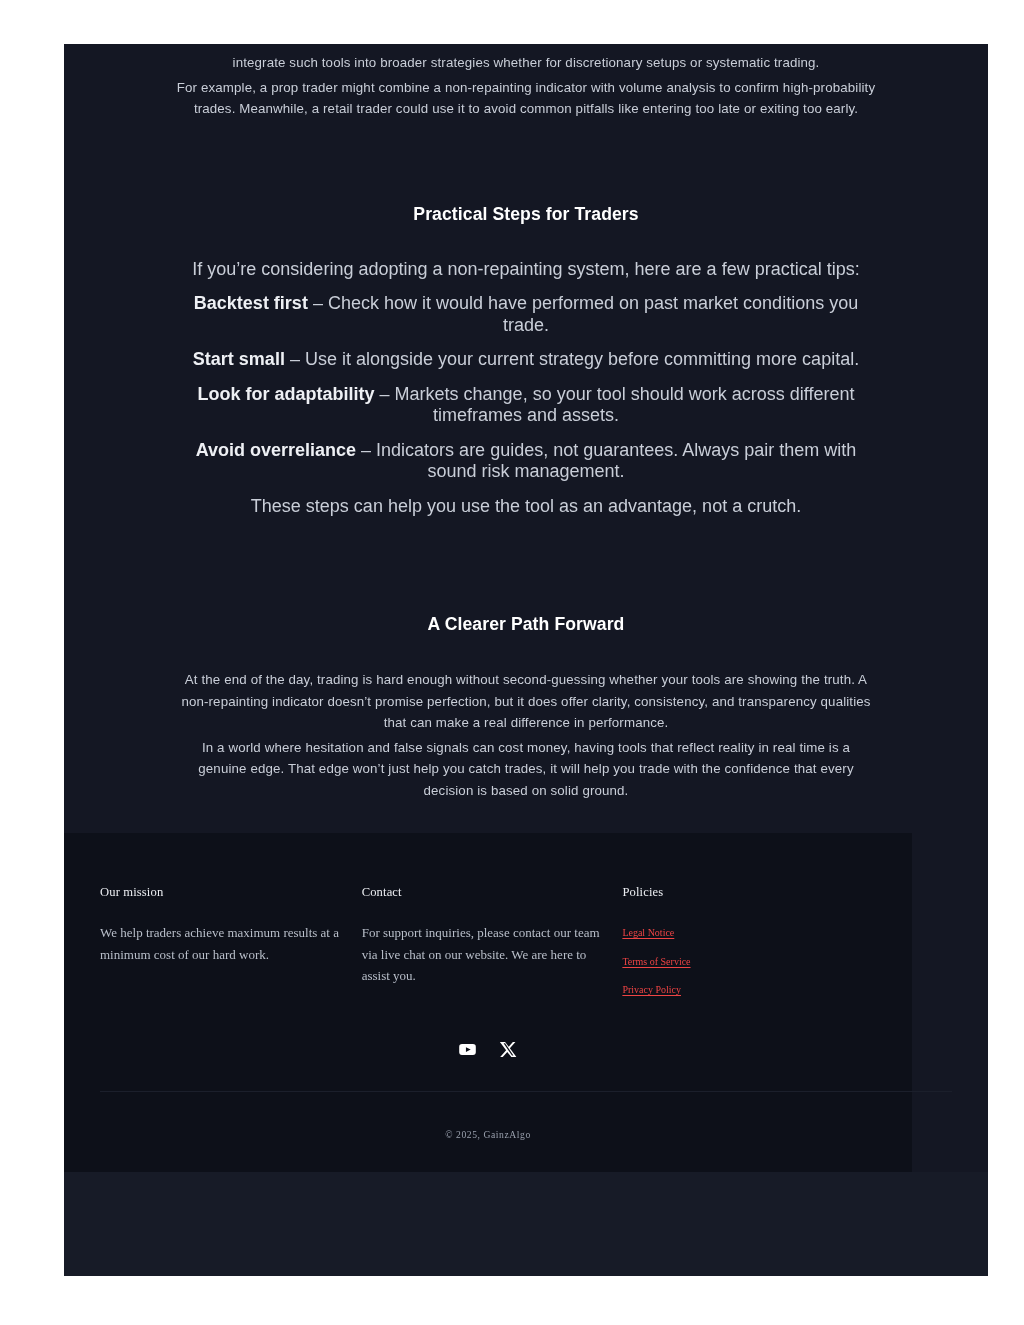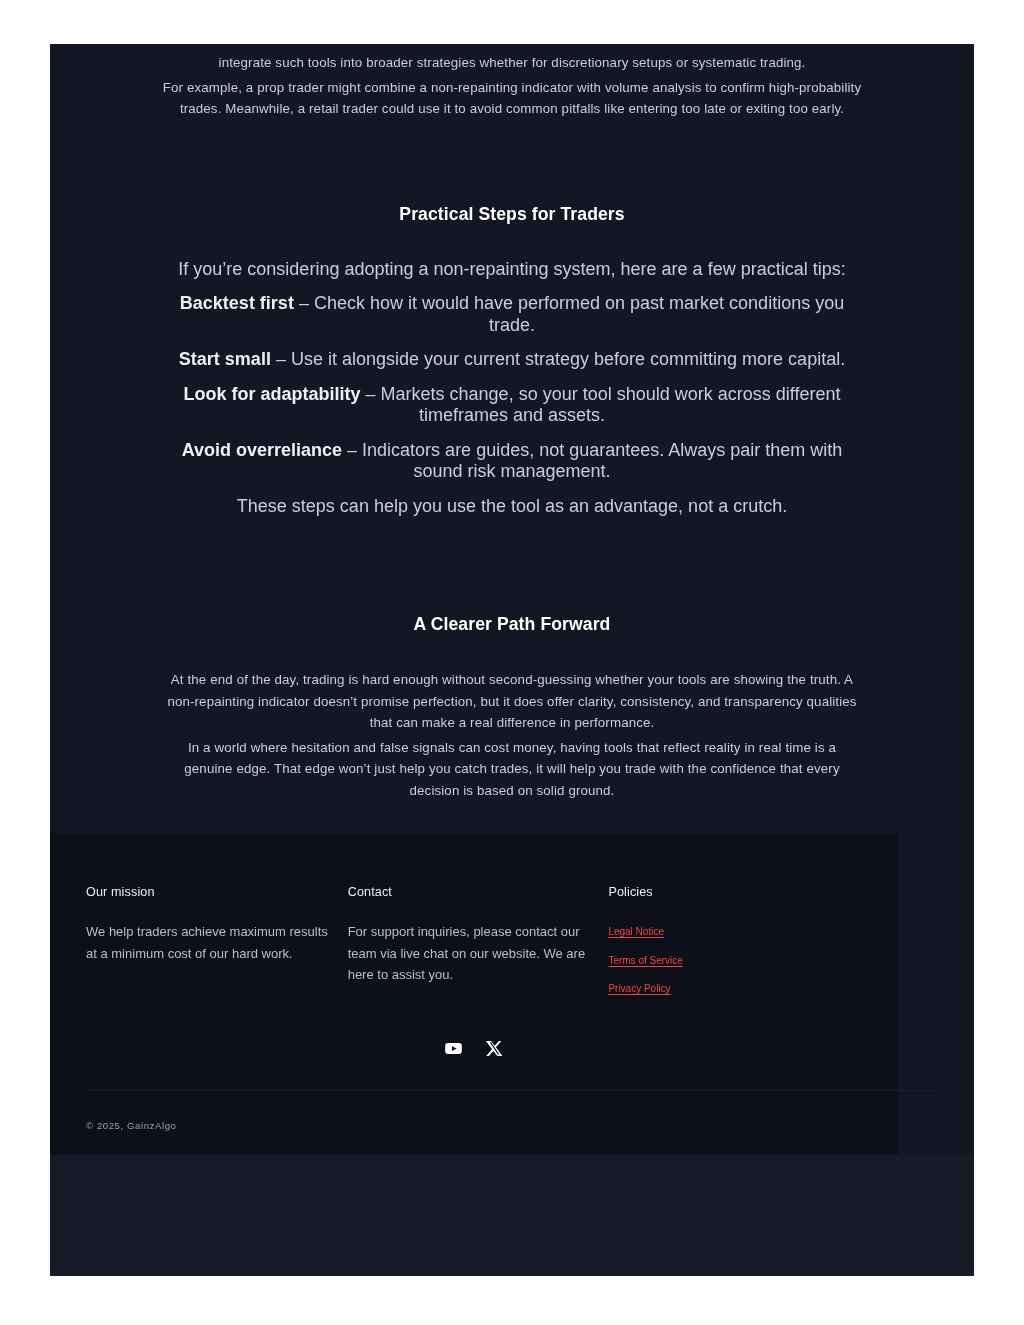--- a/index.html
+++ b/index.html
@@ -10,21 +10,21 @@
     height: 1325px;
     overflow: hidden;
   }
   body {
     font-family: "Liberation Sans", sans-serif;
     -webkit-font-smoothing: antialiased;
   }
 
   .page-canvas {
     position: absolute;
-    left: 50px;
+    left: 64px;
     top: 44px;
     width: 924px;
     height: 1232px;
     background: #141723;
     overflow: hidden;
   }
 
   
   .article {
     background: #141723;
@@ -67,20 +67,21 @@
     color: #eef0f4;
     font-weight: bold;
   }
 
   
   .footer {
     background: #0d1019;
     width: 848px;
     box-sizing: border-box;
     padding: 52px 36px 0 36px;
+    font-family: Liberation Serif, serif;
   }
 
   .footer-cols {
     display: flex;
     align-items: flex-start;
   }
   .footer-col { box-sizing: border-box; }
   .col-mission  { width: 287px; padding-right: 18px; }
   .col-contact  { width: 287px; padding-right: 8px; }
   .col-policies { width: 280px; }
@@ -134,23 +135,23 @@
     height: 1px;
     background: #1b1f2b;
     width: 852px;
     margin: 0 auto;
   }
 
   .copyright {
     color: #9aa1ae;
     font-size: 9.6px;
     letter-spacing: 0.06em;
-    text-align: left;
+    text-align: center;
     padding: 29px 0 0 0;
-    margin: 0;
+    margin: 8px;
   }
 
   .footer-tail { height: 24px; }
 
   .below-fold {
     background: #171b27;
     width: 924px;
     height: 178px;
   }
 </style>

